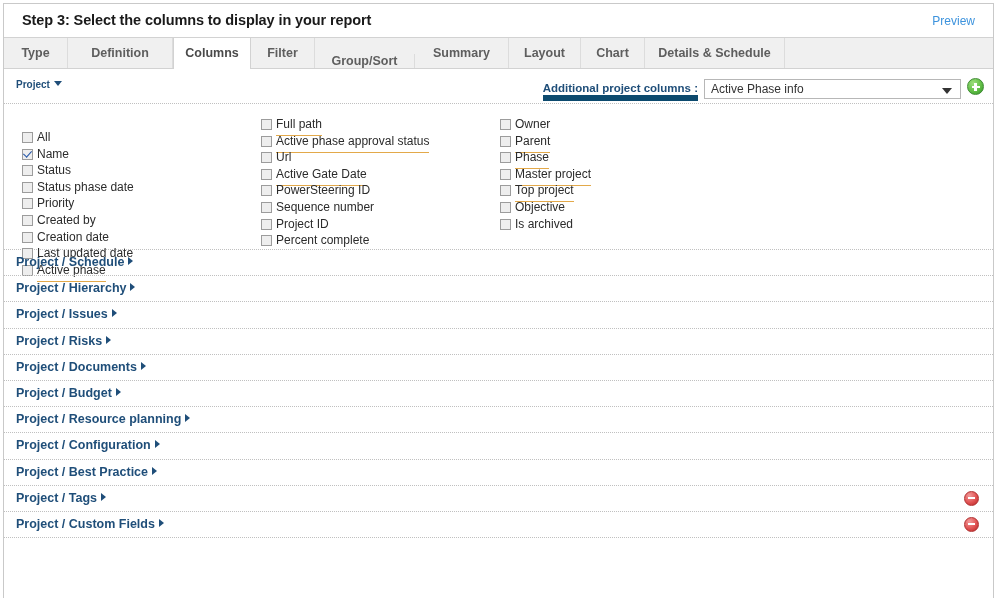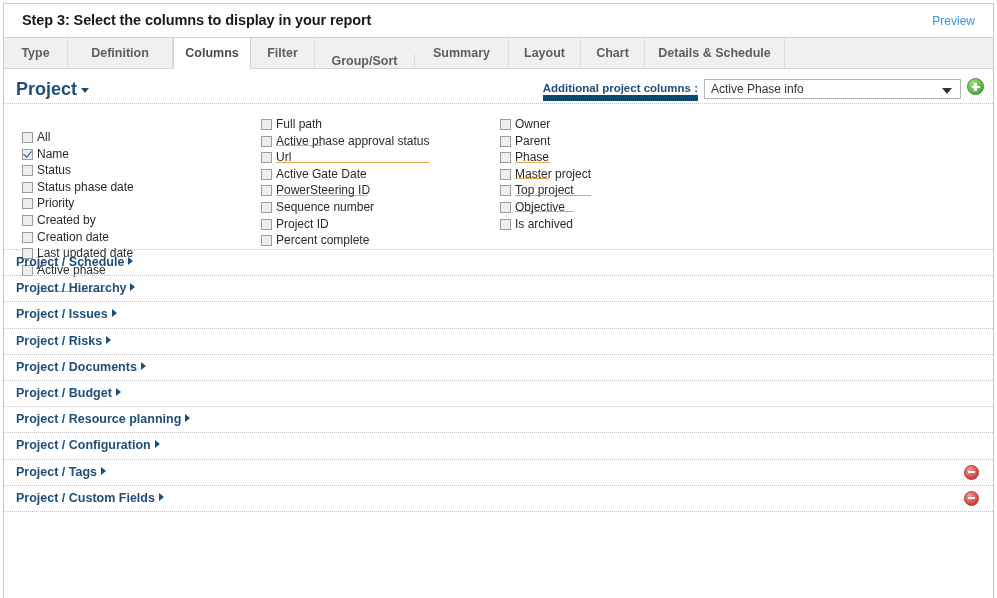--- a/index.html
+++ b/index.html
@@ -116,21 +116,21 @@
   }
   .proj-head {
     position: relative;
     height: 35px;
     border-bottom: 1px dotted #c0c0c0;
     box-sizing: border-box;
   }
   .proj-head-label {
     position: absolute;
     left: 12px; top: 10px;
-    font-size: 18px;
+    font-size: 10px;
     font-weight: bold;
     color: #1f4e79;
     cursor: pointer;
     white-space: nowrap;
   }
   .caret-down {
     display: inline-block;
     width: 0; height: 0;
     margin-left: 4px;
     vertical-align: 2px;
@@ -235,21 +235,21 @@
     border-width: 0 1.8px 1.8px 0;
     transform: rotate(42deg);
   }
   .cb-label {
     font-size: 12px;
     color: #2b2b2b;
     line-height: 14px;
   }
   .cb-label.uline {
     border-bottom: 1px solid #e3a94a;
-    padding-bottom: 14px;
+    padding-bottom: 4px;
   }
 
   
   .grow {
     position: relative;
     height: 26.2px;
     border-bottom: 1px dotted #c0c0c0;
     box-sizing: border-box;
     cursor: pointer;
   }
@@ -463,20 +463,23 @@
         <div class="grow">
           <div class="grow-label"><span>Project / Budget</span><span class="caret-right"></span></div>
         </div>
         <div class="grow">
           <div class="grow-label"><span>Project / Resource planning</span><span class="caret-right"></span></div>
         </div>
         <div class="grow">
           <div class="grow-label"><span>Project / Configuration</span><span class="caret-right"></span></div>
         </div>
         <div class="grow">
+          <div class="grow-label"><span>Project / Best Practice</span><span class="caret-right"></span></div>
+        </div>
+        <div class="grow">
           <div class="grow-label"><span>Project / Tags</span><span class="caret-right"></span></div>
           <div class="remove-icon"></div>
         </div>
         <div class="grow">
           <div class="grow-label"><span>Project / Custom Fields</span><span class="caret-right"></span></div>
           <div class="remove-icon"></div>
         </div>
       </div>
   </div>
 

